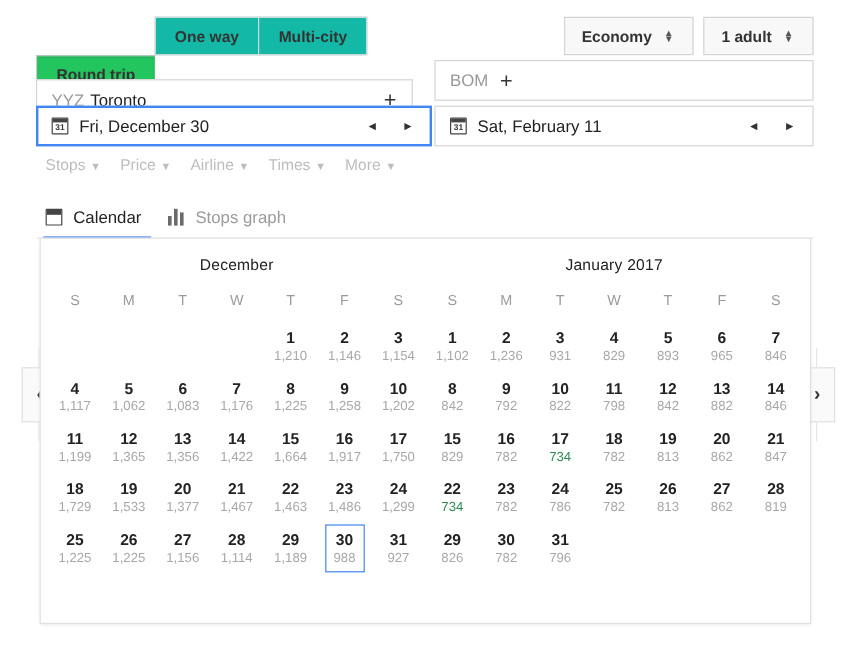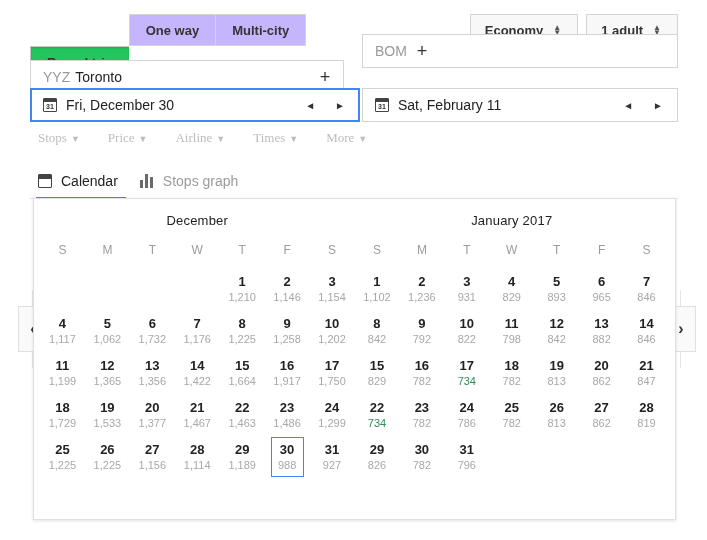--- a/index.html
+++ b/index.html
@@ -15,21 +15,21 @@
   
   .toprow {
     position: absolute; left: 30px; top: 14px;
     width: 648px; height: 32px;
   }
   .segmented { display: flex; float: left; }
   .seg-btn {
     height: 32px; padding: 0 16px;
     display: flex; align-items: center; justify-content: center;
     font-size: 13px; font-weight: bold; color: #333;
-    background: #c4b5fd;
+    background: #14b8a6;
     border: 1px solid #d4d4d4;
     border-right: none;
     cursor: pointer;
     white-space: nowrap;
   }
   .seg-btn:last-child { border-right: 1px solid #d4d4d4; }
   .seg-btn.active { background: #22c55e; border-color: #c6c6c6; box-shadow: inset 0 1px 2px rgba(0,0,0,.12); margin-top: 32px; }
 
   .right-controls { float: right; display: flex; gap: 8px; }
   .stepper-btn {
@@ -67,21 +67,21 @@
     content: ""; position: absolute; top: 0; left: 0; right: 0;
     height: 3px; background: #444;
   }
   .calicon span { position: relative; z-index: 1; }
   .arrows { display: flex; gap: 20px; padding-right: 6px; }
   .arr { color: #333; font-size: 10px; cursor: pointer; }
 
   
   .filters {
     position: absolute; left: 38px; top: 130px;
-    display: flex; gap: 28px; align-items: center; font-family: Liberation Serif, serif;
+    display: flex; gap: 16px; align-items: center;
   }
   .filter { font-size: 13px; color: #bdbdbd; cursor: default; white-space: nowrap; }
   .filter .caret { font-size: 9px; margin-left: 4px; }
 
   
   .tabs {
     position: absolute; left: 30px; top: 163px; width: 648px; height: 36px;
     display: flex; align-items: center; gap: 0;
     border-bottom: 1px solid #e4e4e4;
   }
@@ -178,26 +178,26 @@
       <div class="stepper-btn">
         <span>1 adult</span>
         <span class="updown">
             <span>▲</span>
             <span>▼</span>
           </span>
       </div>
     </div>
   </div>
 
-  <div class="field" style="left:30px; top:60px; width:314px;">
+  <div class="field" style="left:30px; top:66px; width:314px;">
     <span class="grey">YYZ</span>
     <span class="flex">Toronto</span>
     <span class="plus">+</span>
   </div>
-  <div class="field" style="left:362px; top:34px; width:316px;">
+  <div class="field" style="left:362px; top:50px; width:316px;">
     <span class="grey">BOM</span>
     <span class="plus">+</span>
   </div>
 
   <div class="field focused" style="left:30px; top:88px; width:330px;">
     <span class="calicon">
         <span>31</span>
       </span>
     <span class="flex">Fri, December 30</span>
     <span class="arrows">
@@ -302,21 +302,21 @@
                 </td>
                 <td>
                   <div class="daycell">
                     <div class="dnum">5</div>
                     <div class="dprice">1,062</div>
                   </div>
                 </td>
                 <td>
                   <div class="daycell">
                     <div class="dnum">6</div>
-                    <div class="dprice">1,732</div>
+                    <div class="dprice">1,083</div>
                   </div>
                 </td>
                 <td>
                   <div class="daycell">
                     <div class="dnum">7</div>
                     <div class="dprice">1,176</div>
                   </div>
                 </td>
                 <td>
                   <div class="daycell">

